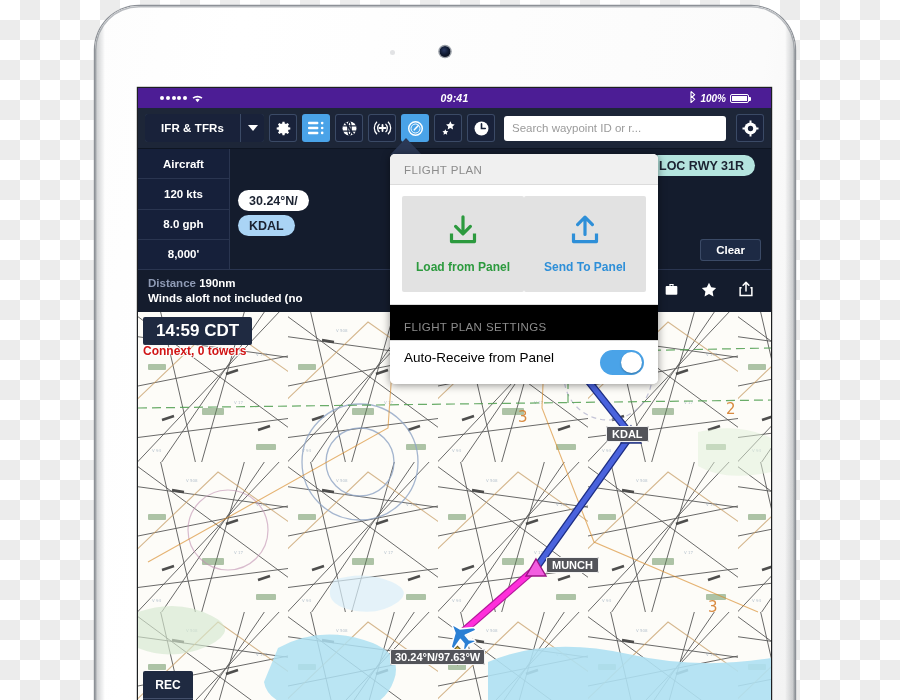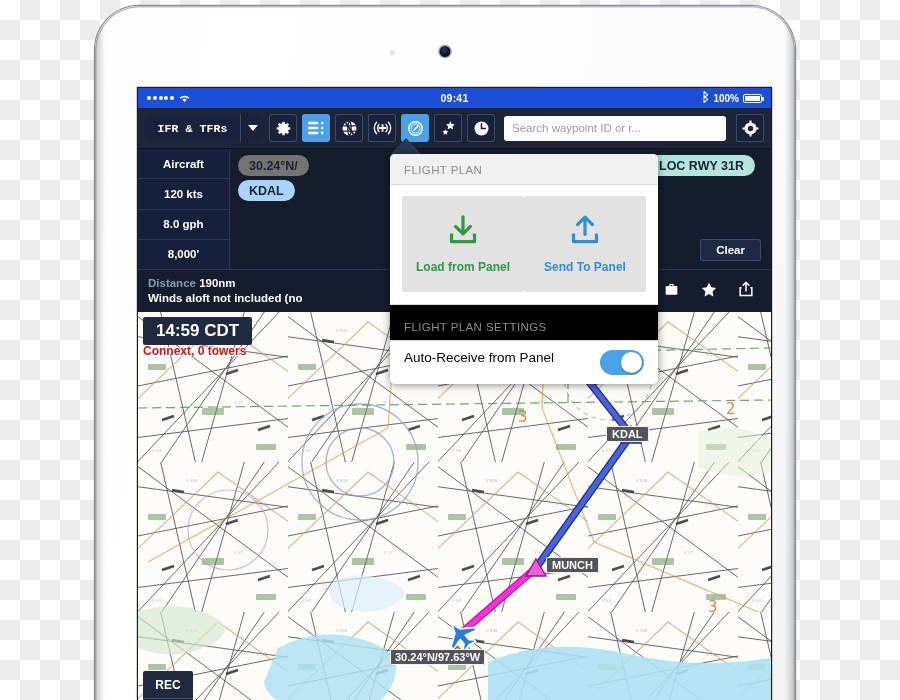--- a/index.html
+++ b/index.html
@@ -46,23 +46,23 @@
     position:absolute;
     left: 43px; top: 82px;
     width: 633px; height: 638px;
     background:#1b2436;
     overflow:hidden;
     box-shadow: 0 0 0 1.2px #1d1f22;
   }
 
   
   #statusbar {
-    height: 20px; background:#1d4ed8; color:#fff;
-    display:flex; align-items:center; padding:0 9px;
-    font-size:10.5px; position:relative; flex:none;
+    height: 20px; background:#4c1d95; color:#fff;
+    display:flex; align-items:center; padding:0 22px;
+    font-size:10.5px; position:relative; flex:none;font-style:italic;
   }
   .sb-left { display:flex; align-items:center; gap:4px; }
   .dots { display:flex; gap:1.8px; align-items:center; }
   .dots i { width:4px; height:4px; border-radius:50%; background:#fff; display:block; }
   .wifi svg { display:block; }
   .sb-center {
     position:absolute; left:0; right:0; text-align:center;
     font-size:10.5px; font-weight:bold; letter-spacing:.2px;
   }
   .sb-right { margin-left:auto; display:flex; align-items:center; gap:4px; font-size:10px; font-weight:bold; }
@@ -73,21 +73,21 @@
   .battery::after { content:""; position:absolute; right:-3px; top:2.3px; width:1.8px; height:4px; background:#fff; border-radius:0 1px 1px 0; }
   .battery i { position:absolute; left:1px; top:1px; bottom:1px; right:1px; background:#fff; display:block; }
 
   
   #toolbar {
     height: 41px; background:#1d2638;
     display:flex; align-items:center; gap:5px; padding:0 7px;
     position:relative; flex:none;
     border-bottom:1px solid #0e1522;
   }
-  .tb-split { display:flex; height:28px; border-radius:3px; overflow:hidden; box-shadow: inset 0 0 0 1px #3b4a66; font-family: Liberation Mono, monospace; }
+  .tb-split { display:flex; height:28px; border-radius:3px; overflow:hidden; box-shadow: inset 0 0 0 1px #3b4a66; }
   .tb-layers {
     background:#19223a; color:#fff; font-size:11.5px; font-weight:bold;
     display:flex; align-items:center; justify-content:center;
     width:95px; letter-spacing:.1px;
   }
   .tb-caret {
     width:24px; background:#19223a; display:flex; align-items:center; justify-content:center;
     border-left:1px solid #3b4a66;
   }
   .caret-dn { width:0;height:0;border-left:5px solid transparent;border-right:5px solid transparent;border-top:6px solid #fff; }
@@ -119,21 +119,21 @@
   }
   .fp-cell:last-child { border-bottom:none; }
 
   .fp-route { flex:1; position:relative; padding:6px 8px; overflow:hidden; }
   .pill {
     display:inline-flex; align-items:center; justify-content:center;
     height:21px; padding:0 11px; border-radius:11px;
     font-size:12.5px; font-weight:bold; color:#1b2231;
     margin-right:6px; margin-bottom:4px;
   }
-  .pill.white { background:#737373; }
+  .pill.white { background:#ffffff;margin-top:35px; }
   .pill.blue  { background:#aad4f5; }
   .pill.teal  { background:#b4e4de; }
   .fp-route-right { position:absolute; right:10px; top:6px; }
 
   .fp-clear {
     position:absolute; right:10px; bottom:8px;
     background:#1d2a44; color:#fff; font-size:11.5px; font-weight:bold;
     padding:5px 16px; border-radius:3px; box-shadow: inset 0 0 0 1px #3b4a66;
   }
 

